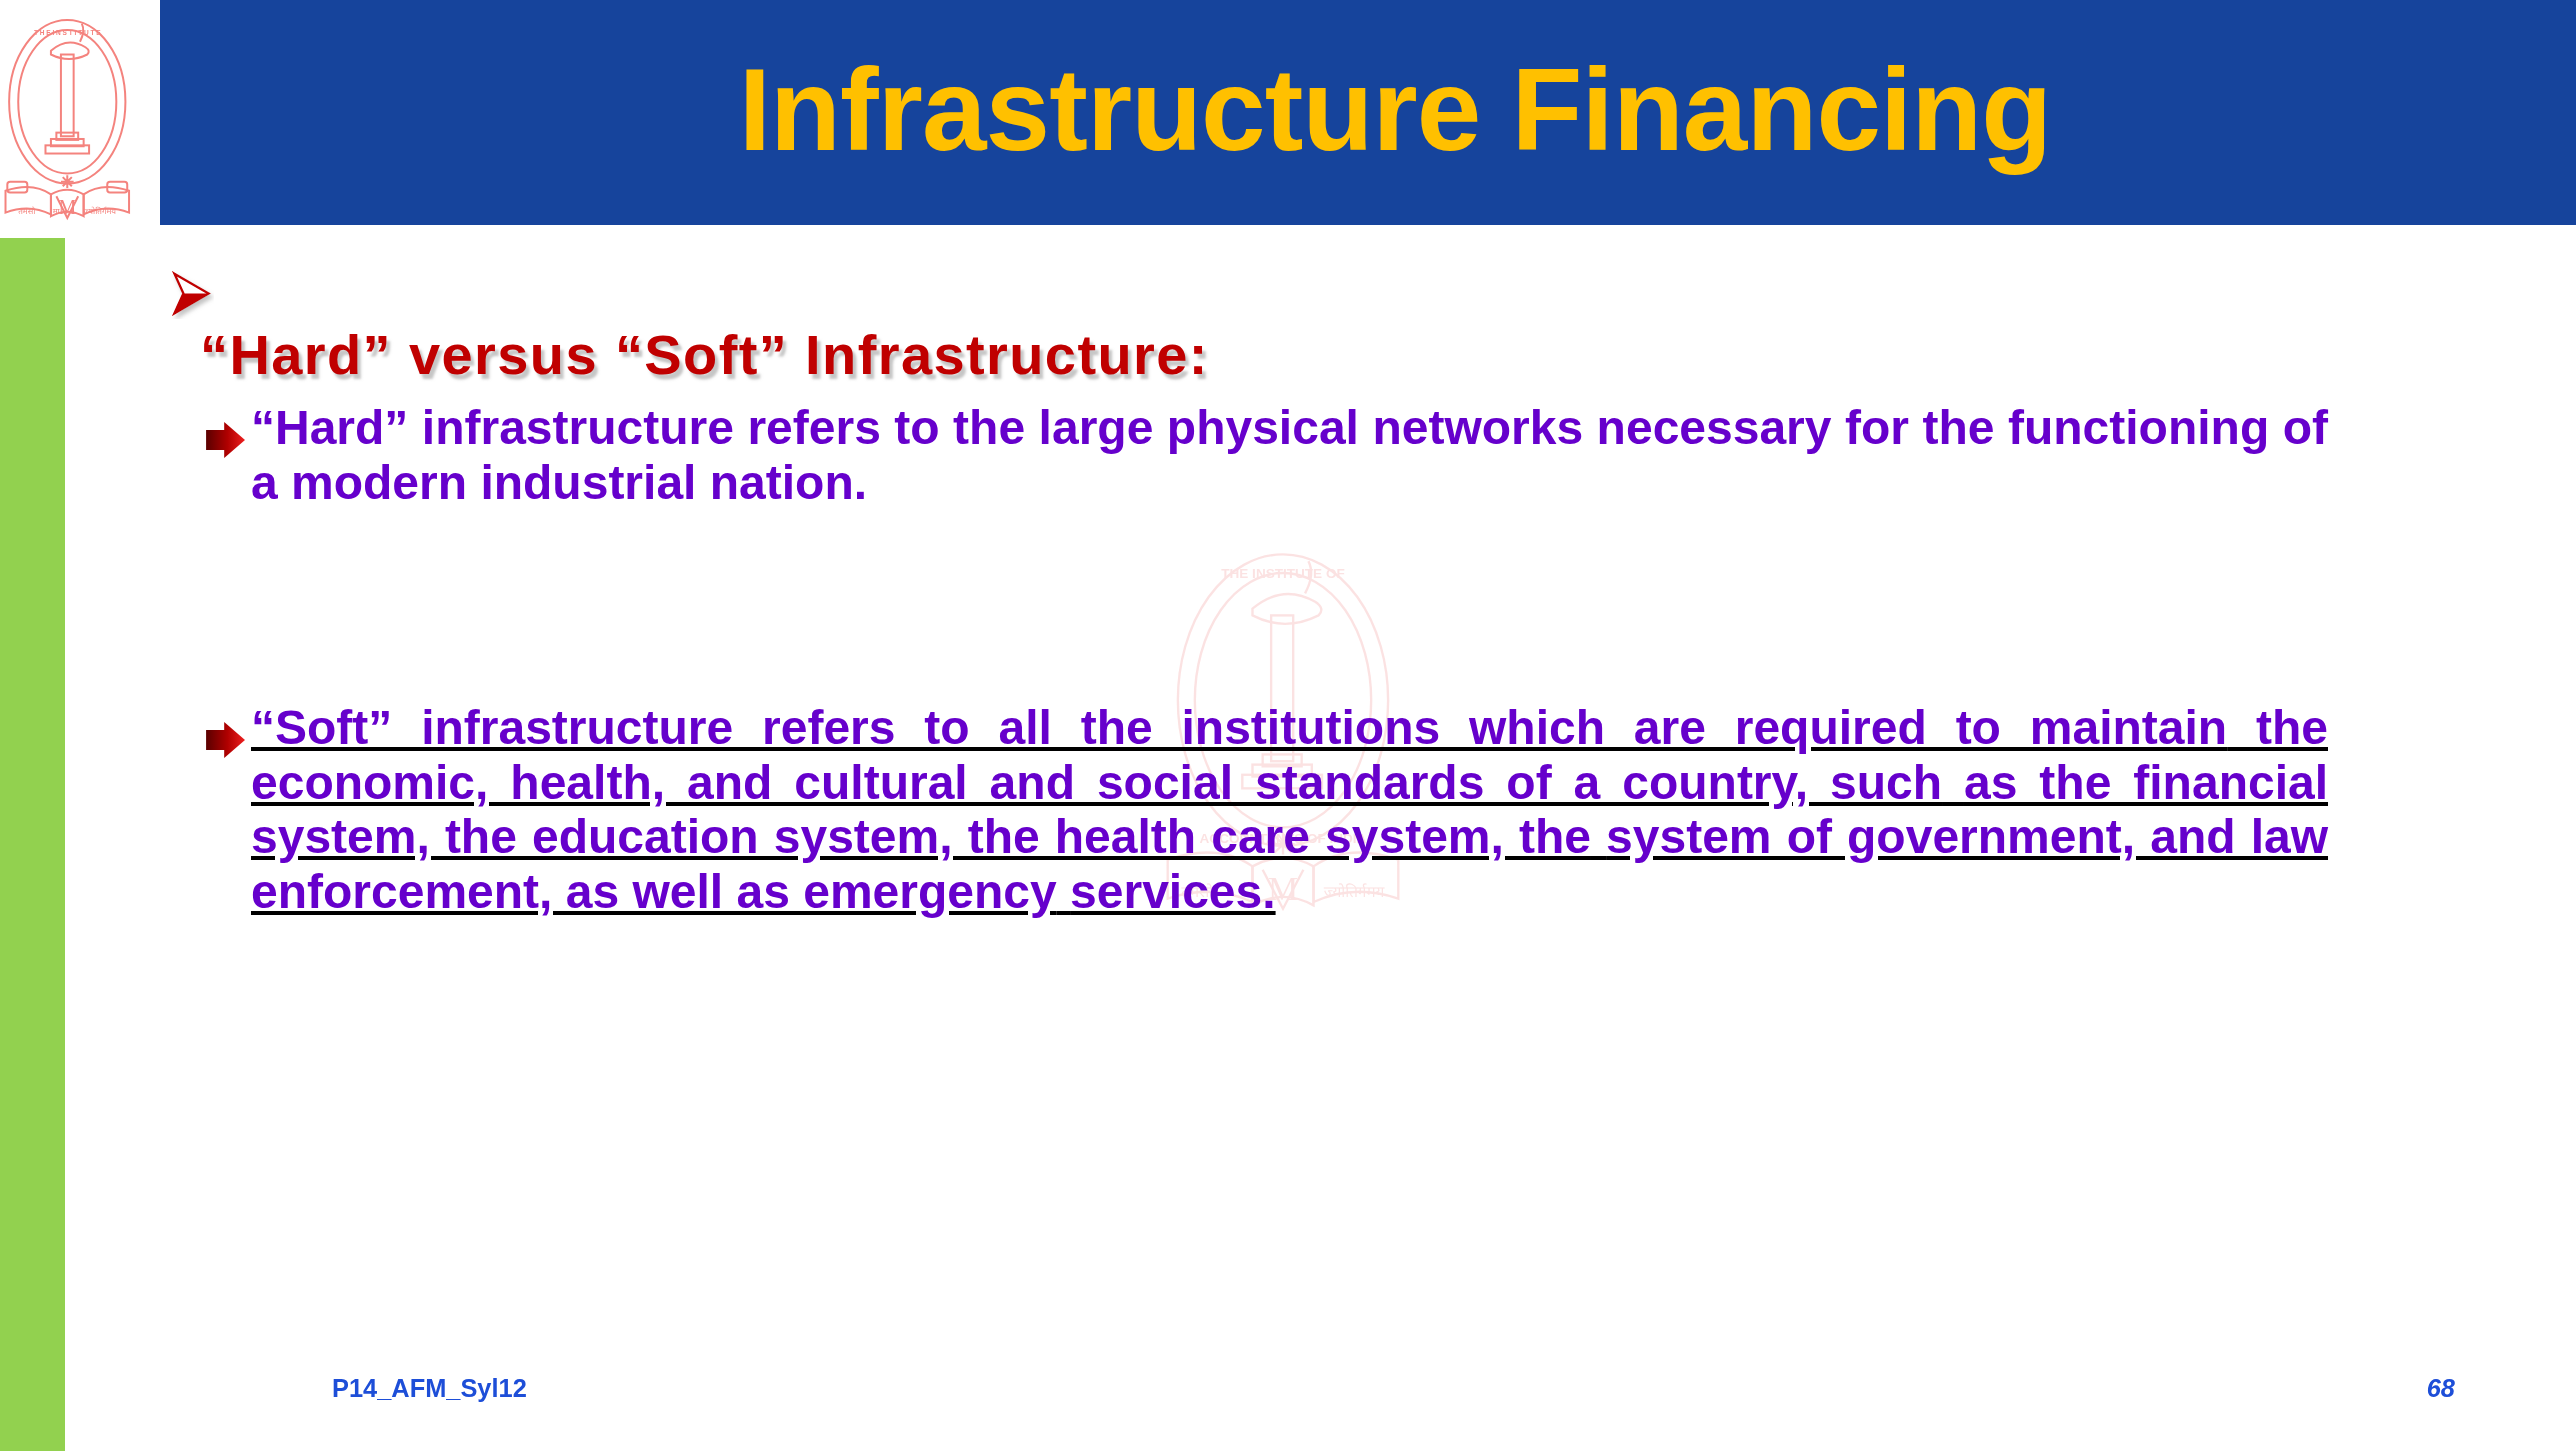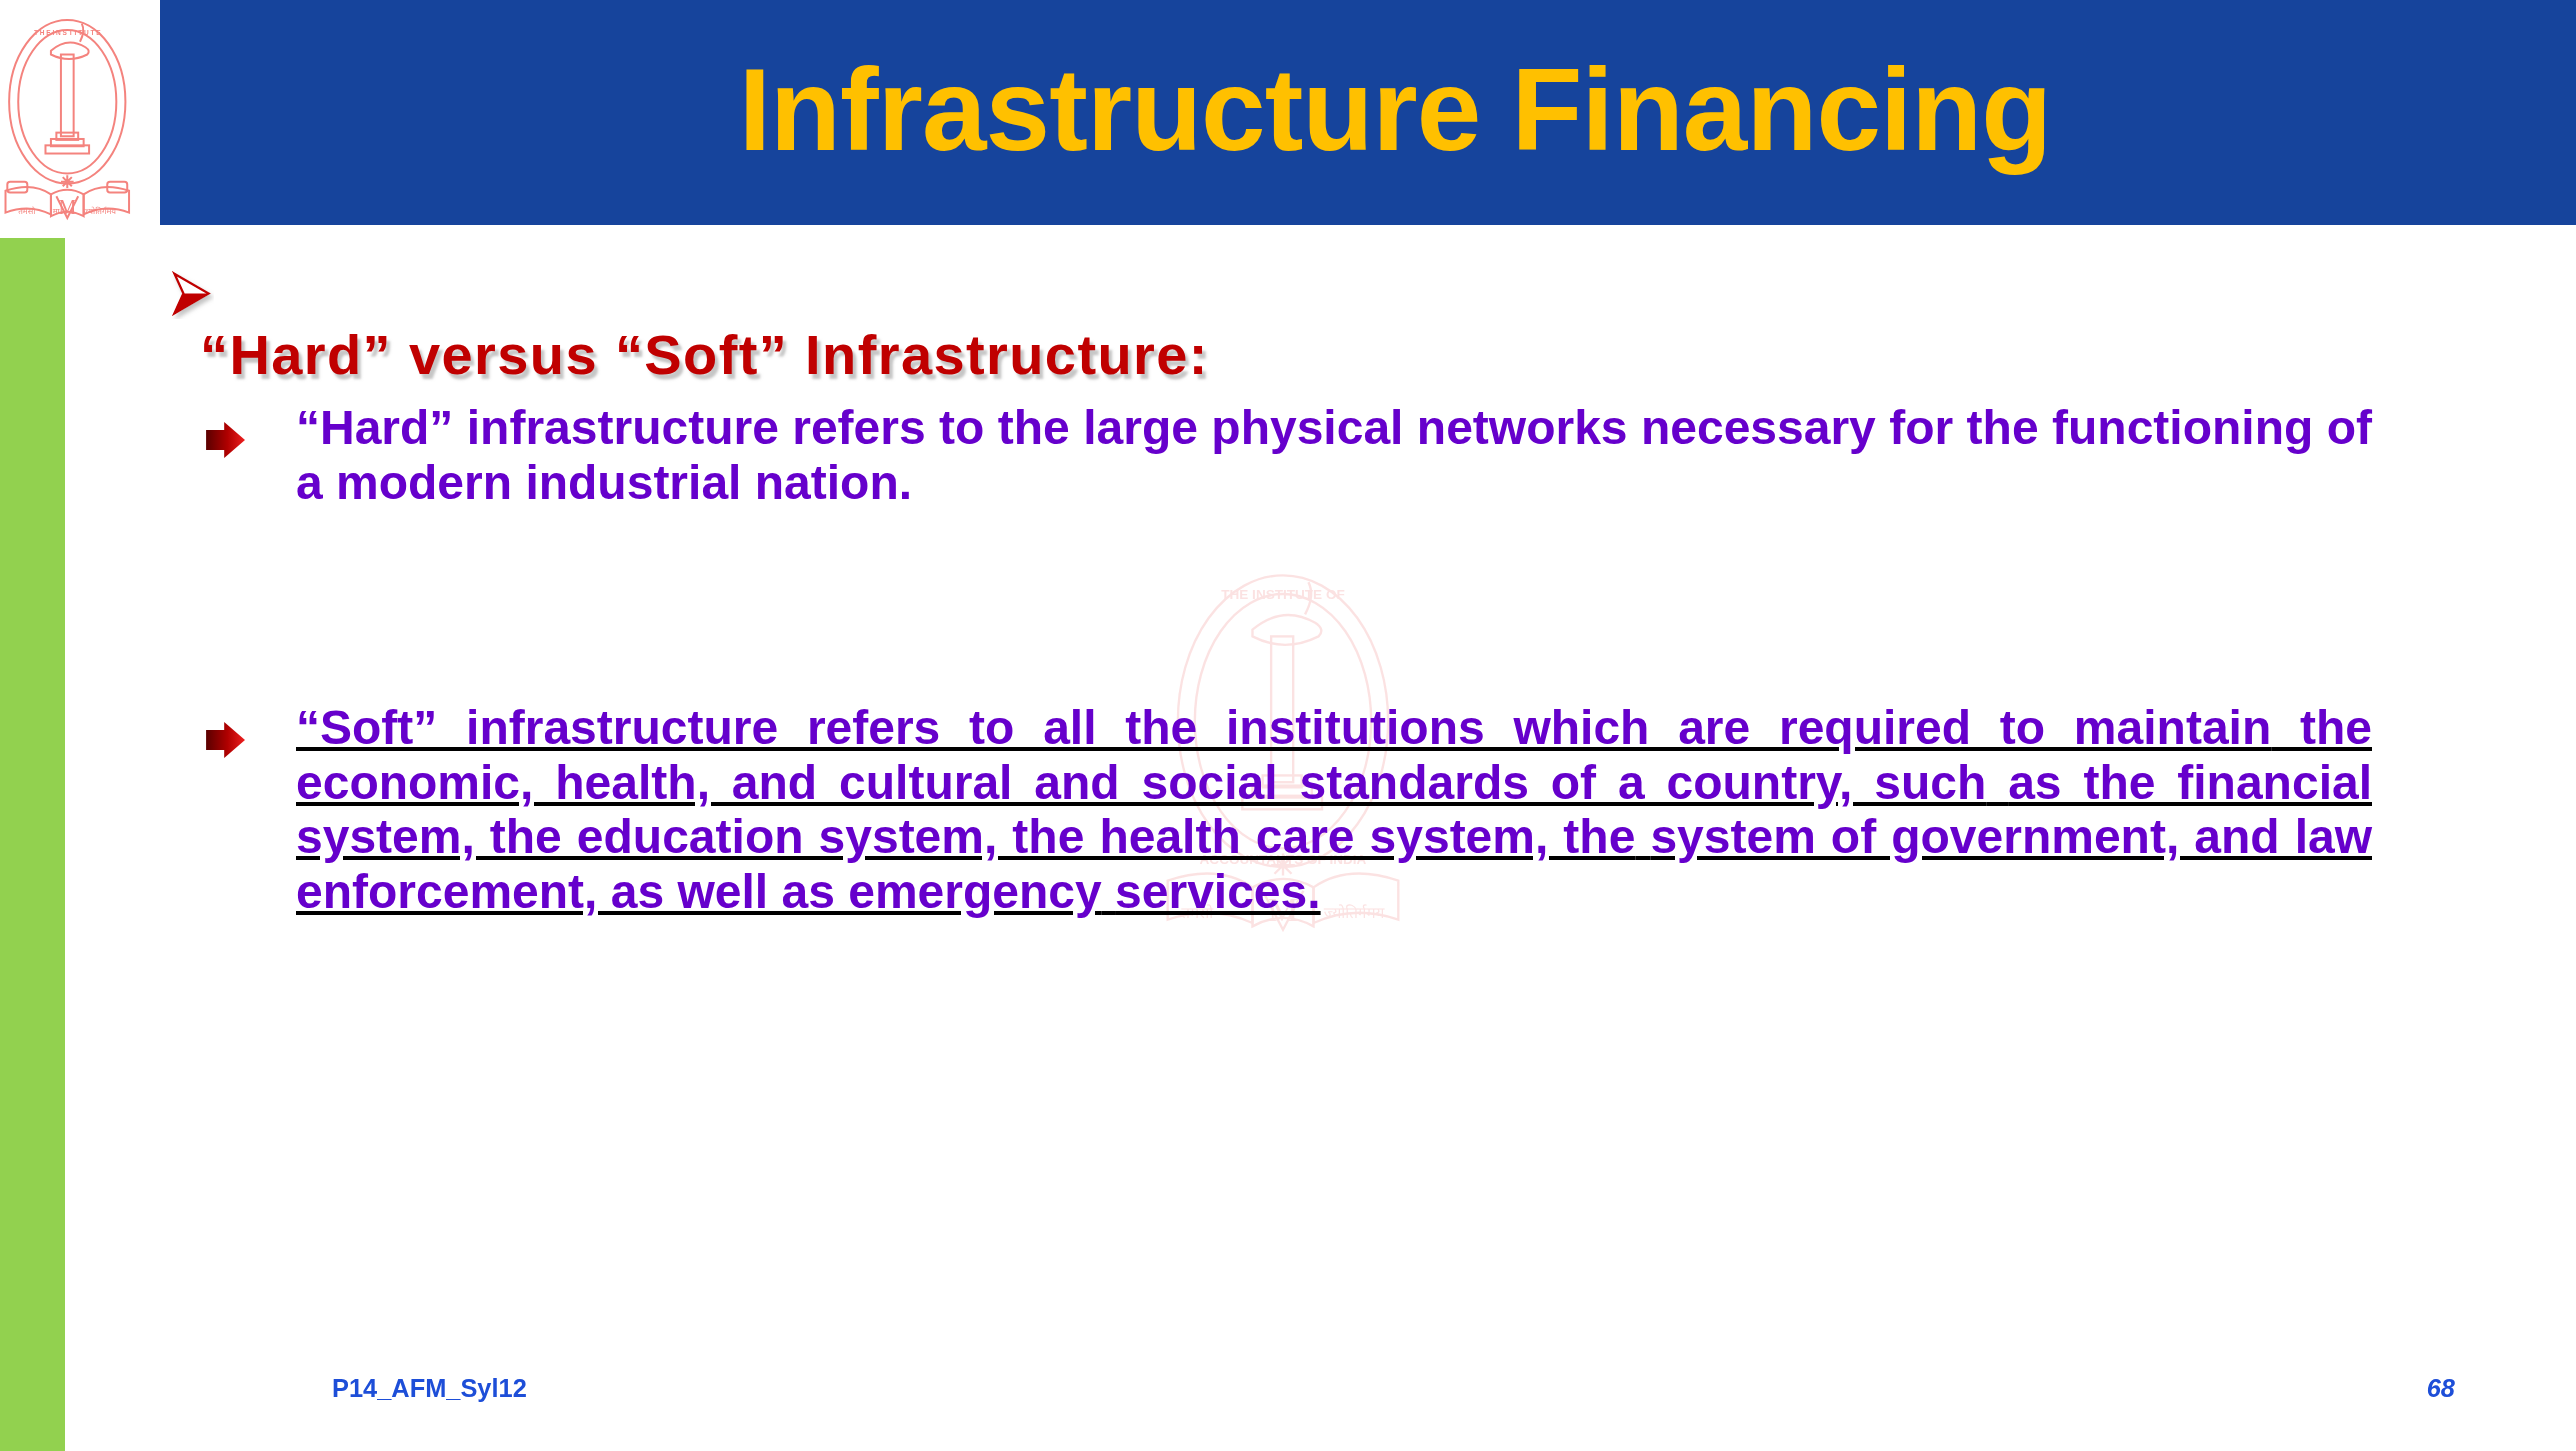--- a/index.html
+++ b/index.html
@@ -67,21 +67,21 @@
     top: 238px;
     width: 65px;
     height: 1214px;
     background: #92D14F;
   }
 
   
   .watermark {
     position: absolute;
     left: 1129px;
-    top: 555px;
+    top: 534px;
     width: 308px;
     height: 390px;
     opacity: 0.30;
     pointer-events: none;
   }
 
   
   .content {
     position: absolute;
     left: 160px;
@@ -122,21 +122,20 @@
   }
   .bullet-block.b1 { left: 44px; top: 163px; width: 2168px; }
   .bullet-block.b2 { left: 44px; top: 463px; width: 2168px; text-decoration: underline; }
 
   .bullet-marker {
     flex: 0 0 47px;
     width: 47px;
     margin-top: 20px;
   }
   .bullet-body {
-    margin-left: 45px;
     color: #6600CC;
     font-size: 48px;
     font-weight: bold;
     line-height: 1.14;
     text-align: justify;
     text-justify: inter-word;
     width: 2077px;
   }
 
   

